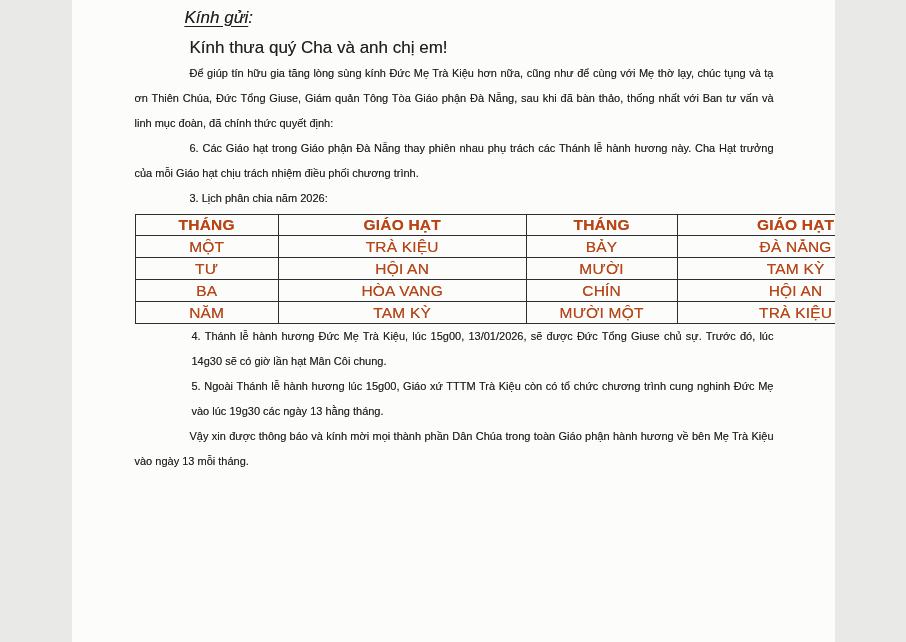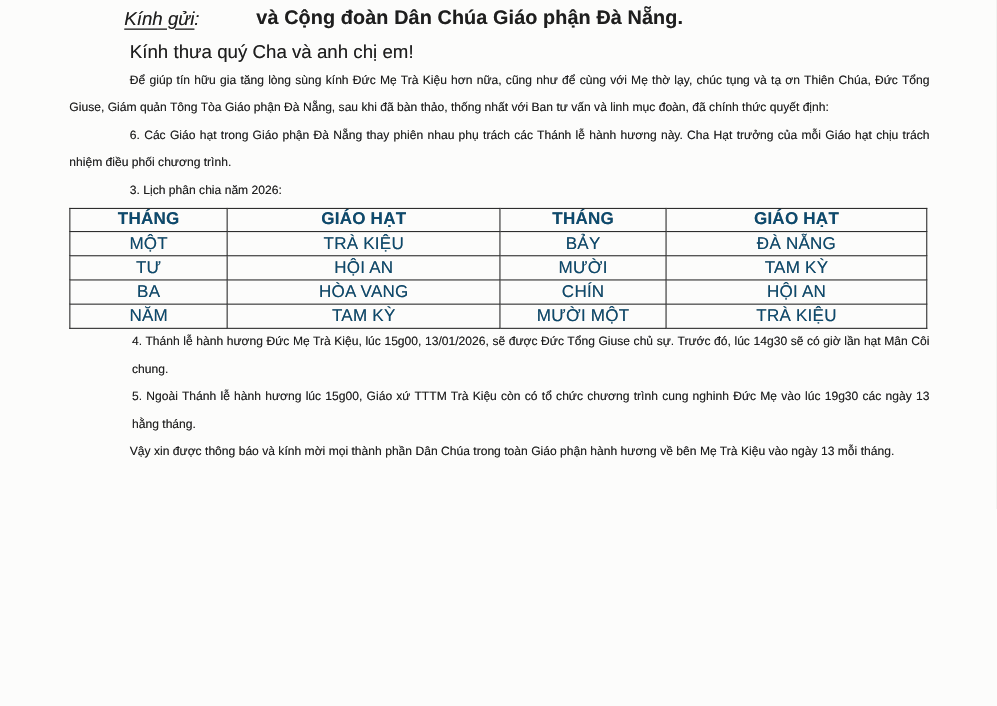--- a/index.html
+++ b/index.html
@@ -1,18 +1,18 @@
 <!DOCTYPE html>
 <html lang="vi"><head>
 <meta charset="utf-8">
 <style>
   html,body{margin:0;padding:0;background:#e9e9e7;}
   .page{
     position:relative;
-    width:906px;height:642px;
+    width:763px;height:642px;
     margin:0 auto;
     background:#fcfcfb;
     overflow:hidden;
     font-family:"Liberation Sans","DejaVu Sans",sans-serif;
     color:#1e1e1e;
     text-shadow:0 0 .5px rgba(20,20,20,.5);
     box-sizing:border-box;
     padding:0 61px 0 63px;
   }
   .header{display:flex;margin:4px 0 0 50px;line-height:25px;}
@@ -30,35 +30,34 @@
   .mt2{margin-top:2px}.mt0{margin-top:0}.mtn5{margin-top:-5px}
   table.schedule{
     width:780px;margin-top:3px;
     border-collapse:collapse;
     table-layout:fixed;
   }
   table.schedule th,table.schedule td{
     border:1.6px solid #2e2e2e;
     text-align:center;vertical-align:middle;
     font-size:15.5px;padding:0;height:21px;
-    letter-spacing:.2px;color:#0c4a6e;
+    letter-spacing:.2px;color:#c2410c;
     overflow:hidden;white-space:nowrap;
   }
   table.schedule th{font-weight:700;height:20px;}
   col.c1{width:18.4%}col.c2{width:31.8%}col.c3{width:19.4%}col.c4{width:30.4%}
 </style>
 </head>
 <body>
 
 <div class="page">
 
   <div class="header">
     <div class="label"><u>Kính gửi</u><span>:</span></div>
     <div class="recipients">
-      <div>và Cộng đoàn Dân Chúa Giáo phận Đà Nẵng.</div>
     </div>
   </div>
 
   <p class="salutation">Kính thưa quý Cha và anh chị em!</p>
 
   <p class="body indent mt4">Để giúp tín hữu gia tăng lòng sùng kính Đức Mẹ Trà Kiệu hơn nữa, cũng như để cùng với Mẹ thờ lạy, chúc tụng và tạ ơn Thiên Chúa, Đức Tổng Giuse, Giám quản Tông Tòa Giáo phận Đà Nẵng, sau khi đã bàn thảo, thống nhất với Ban tư vấn và linh mục đoàn, đã chính thức quyết định:</p>
 
 
   <p class="body indent mt5">6. Các Giáo hạt trong Giáo phận Đà Nẵng thay phiên nhau phụ trách các Thánh lễ hành hương này. Cha Hạt trưởng của mỗi Giáo hạt chịu trách nhiệm điều phối chương trình.</p>
 

